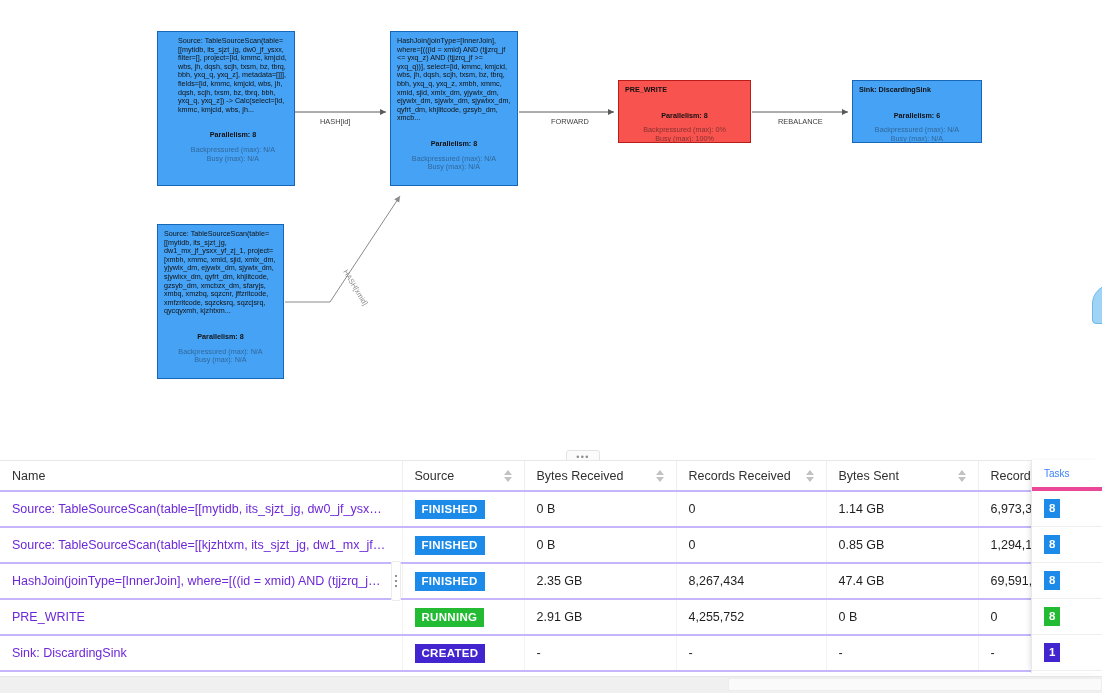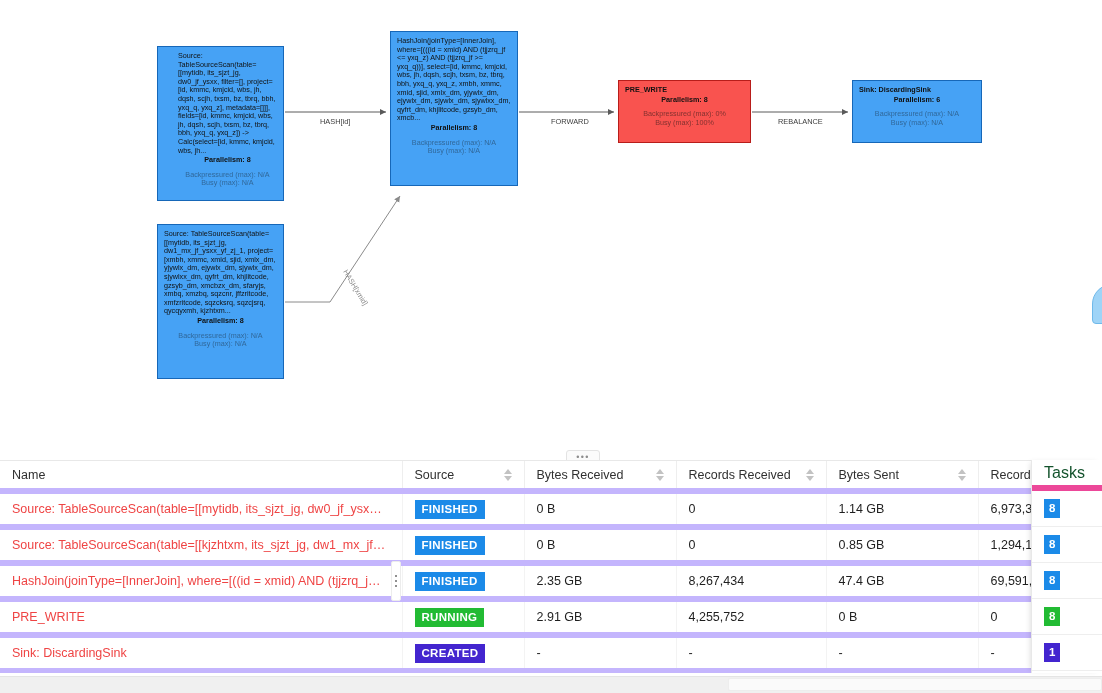--- a/index.html
+++ b/index.html
@@ -33,35 +33,35 @@
     overflow: hidden;
   }
   .node.blue  { background: #46a2f5; border-color: #1667b8; }
   .node.red   { background: #f9534f; border-color: #b81d1a; }
 
   .node .nm-desc { display: block; }
   .node .nm-par {
     display: block;
     text-align: center;
     font-weight: bold;
-    margin-top: 1px;
+    margin-top: 17px;
   }
   .node .nm-stats {
     display: block;
     text-align: center;
     margin-top: 6px;
     color: rgba(17,17,17,0.42);
   }
   .node.red .nm-stats { color: rgba(17,17,17,0.52); }
   .node .nm-stats span { display: block; }
 
   
   .node.compact .nm-desc { font-weight: bold; }
 
-  #node-source-1 { left: 157px; top: 46px;  width: 127px; height: 155px; padding-left: 20px; }
+  #node-source-1 { left: 157px; top: 31px;  width: 138px; height: 155px; padding-left: 20px; }
   #node-source-2 { left: 157px; top: 224px; width: 127px; height: 155px; }
   #node-hashjoin { left: 390px; top: 31px;  width: 128px; height: 155px; }
   #node-prewrite { left: 618px; top: 80px;  width: 133px; height: 63px; }
   #node-sink     { left: 852px; top: 80px;  width: 130px; height: 63px; }
 
   
   #node-partial {
     position: absolute;
     left: 1092px; top: 284px;
     width: 40px; height: 40px;
@@ -123,21 +123,21 @@
     border-collapse: collapse;
     table-layout: fixed;
     width: 1160px;
     font-size: 12.5px;
     color: #1f1f1f;
   }
   table.metrics th, table.metrics td {
     text-align: left;
     vertical-align: middle;
     padding: 0 12px;
-    border-bottom: 6px solid #c4b5fd;
+    border-bottom: 2px solid #c4b5fd;
     overflow: hidden;
     white-space: nowrap;
   }
   table.metrics th {
     height: 30px;
     font-weight: normal;
     color: #303030;
     border-right: 1px solid #eeeeee;
     position: relative;
     background: #ffffff;
@@ -162,21 +162,21 @@
   }
   .sorter i {
     width: 0; height: 0; display: block;
     border-left: 4px solid transparent;
     border-right: 4px solid transparent;
   }
   .sorter i.up   { border-bottom: 5px solid #c2c2c2; margin-bottom: 2px; }
   .sorter i.down { border-top: 5px solid #c2c2c2; }
 
   .name-link {
-    color: #ef4444;
+    color: #6d28d9;
     text-decoration: none;
     display: block;
     overflow: hidden;
     text-overflow: ellipsis;
     white-space: nowrap;
     font-size: 12.5px;
   }
 
   .badge {
     display: inline-block;
@@ -217,23 +217,23 @@
     background: #ffffff;
     border-left: 1px solid #e8e8e8;
     box-shadow: -3px 0 6px -3px rgba(0,0,0,0.16);
     z-index: 5;
     overflow: hidden;
   }
   #tasks-col .tk-head {
     height: 31px;
     display: flex; align-items: center;
     padding: 0 12px;
-    font-size: 16px;
-    color: #14532d;
-    border-bottom: 6px solid #ec4899;
+    font-size: 10px;
+    color: #3b82f6;
+    border-bottom: 4px solid #ec4899;
   }
   #tasks-col .tk-cell {
     height: 36px;
     display: flex; align-items: center;
     padding: 0 12px;
     border-bottom: 1px solid #eeeeee;
   }
   .tk-badge {
     display: inline-block;
     min-width: 16px;

